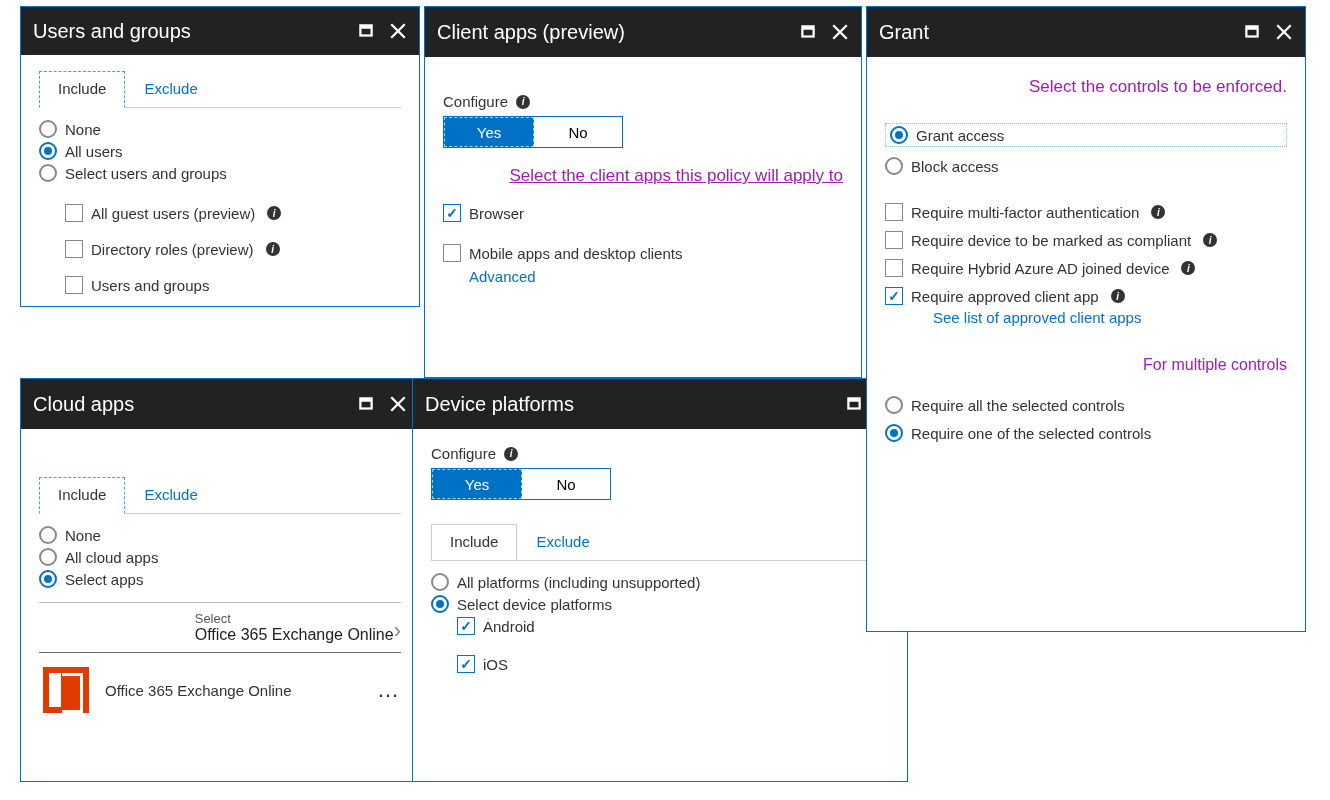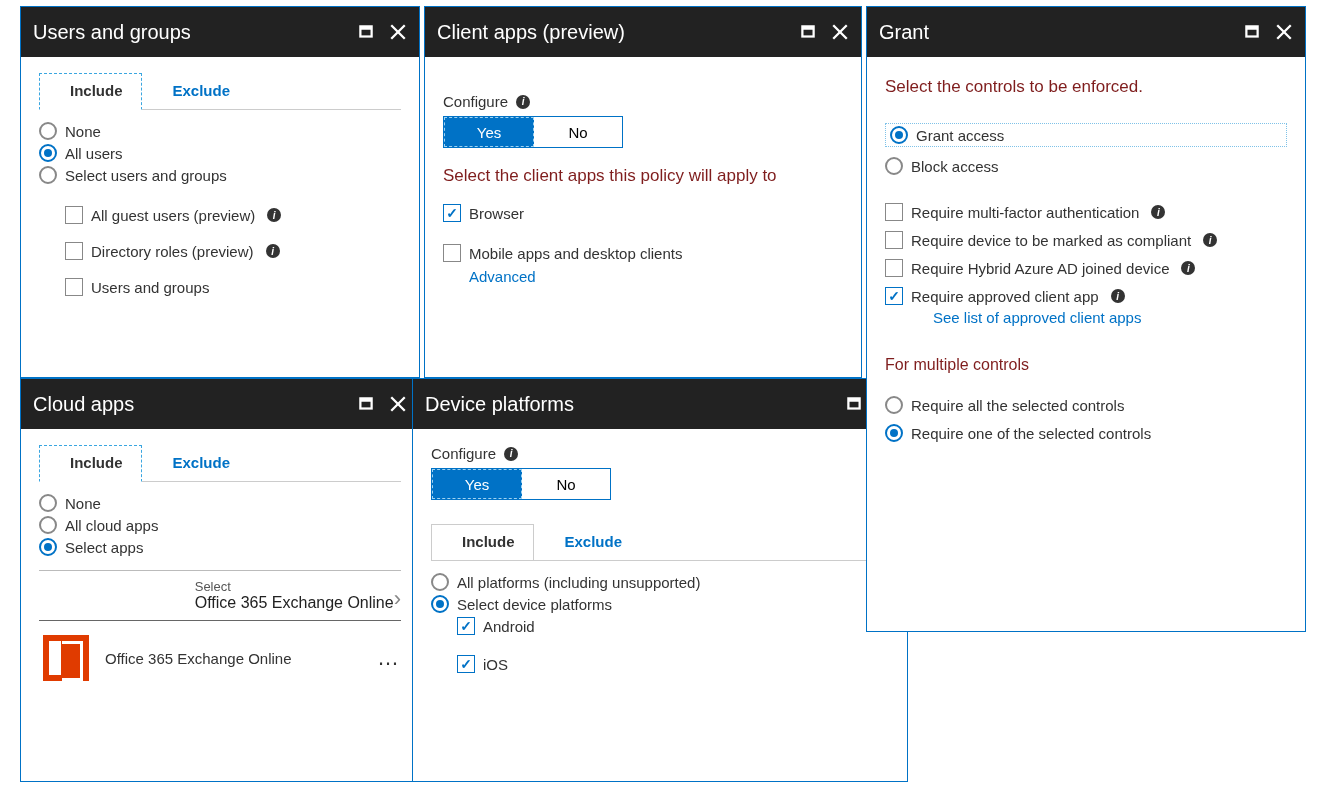--- a/index.html
+++ b/index.html
@@ -6,59 +6,59 @@
   body { margin:0; background:#fff; }
   .board { width:1330px; height:800px; position:relative; }
   .panel { position:absolute; border:1px solid #0072c6; background:#fff; display:flex; flex-direction:column; overflow:hidden; }
   .panel-header { background:#222; color:#fff; display:flex; align-items:center; justify-content:space-between; padding:0 12px; height:50px; }
   .panel-title { font-size:20px; font-weight:400; }
   .hdr-icons { display:flex; gap:14px; align-items:center; color:#fff; }
   .icon { display:inline-flex; align-items:center; justify-content:center; width:18px; height:18px; }
   .icon svg { width:100%; height:100%; }
   .body { padding:16px 18px; font-size:15px; color:#333; overflow:hidden; }
   .tabs { display:flex; border-bottom:1px solid #ccc; margin-bottom:12px; width:100%; }
-  .tab { padding:8px 18px 10px 30px; border:1px solid transparent; border-bottom:none; font-size:15px; color:#0072c6; cursor:pointer;font-weight:bold; }
+  .tab { padding:8px 18px 10px 18px; border:1px solid transparent; border-bottom:none; font-size:15px; color:#0072c6; cursor:pointer; }
   .tab.active { border:1px dashed #3aa6e0; border-bottom:1px solid #fff; color:#333; margin-bottom:-1px; background:#fff; }
   .tabs.dashed { }
   .radio-row, .check-row { display:flex; align-items:center; gap:8px; margin:4px 0; }
   .radio { width:18px; height:18px; border:2px solid #888; border-radius:50%; display:inline-flex; align-items:center; justify-content:center; flex-shrink:0; cursor:pointer;}
   .radio.checked::after { content:""; width:8px; height:8px; background:#0072c6; border-radius:50%; }
   .radio.checked { border-color:#0072c6; }
   .chk { width:18px; height:18px; border:1px solid #888; display:inline-flex; align-items:center; justify-content:center; flex-shrink:0; cursor:pointer;}
   .chk.checked { border-color:#0072c6; }
   .chk.checked::after { content:"✓"; color:#0072c6; font-weight:bold; font-size:14px; line-height:1; }
   .indent { margin-left:26px; }
   .indent2 { margin-left:48px; }
   .label { font-size:15px; color:#333; }
   .link { color:#0072c6; cursor:pointer; }
   .info { width:14px; height:14px; border-radius:50%; background:#333; color:#fff; font-size:10px; font-weight:bold; display:inline-flex; align-items:center; justify-content:center; margin-left:4px; cursor:help;}
   .info::after{content:"i"; font-style:italic;}
   .toggle { display:inline-flex; border:1px solid #0072c6; width:180px; height:32px; margin:6px 0 14px 0; }
   .toggle .opt{ flex:1; display:flex; align-items:center; justify-content:center; font-size:15px; cursor:pointer;}
   .toggle .opt.sel{ background:#0072c6; color:#fff; border:1px dashed #9fd3f2; }
   .toggle .opt.unsel{ color:#000000; background:#fff; }
-  .section-title{ font-size:16px; color:#7f1d1d; margin:4px 0 6px 0; }
+  .section-title{ font-size:16px; color:#a21caf; margin:4px 0 6px 0;text-align:right; }
   .select-block{ border-top:1px solid #bbb; border-bottom:1px solid #666; padding:8px 0; display:flex; justify-content:flex-end; align-items:flex-end; cursor:pointer;}
   .select-small{ font-size:13px; color:#555;}
   .select-value{ font-size:16px; color:#222;}
   .chevron{ font-size:22px; color:#888;}
   .app-row{ display:flex; align-items:center; gap:16px; padding:14px 0 4px 4px;}
   .app-logo{ width:46px; height:46px; background:#e03b00; display:flex; align-items:center; justify-content:center; color:#fff; font-weight:bold; position:relative;}
   .app-logo::before{content:""; position:absolute; left:6px; top:6px; bottom:6px; width:12px; background:#fff;}
   .app-logo::after{content:""; position:absolute; right:6px; top:6px; width:18px; height:34px; border:3px solid #fff; border-left:none;}
   .ellipsis{ font-size:22px; color:#333; letter-spacing:2px; cursor:pointer;}
   .grant-focus{ border:1px dotted #7fc2e8; padding:2px 4px; }
   .spaced .check-row, .spaced .radio-row { margin:10px 0; }
 </style>
 </head>
 <body>
 
 <div class="board">
 
-  <div class="panel" style="left:20px; top:6px; width:400px; height:372px;">
+  <div class="panel" style="left:20px; top:6px; width:400px; height:301px;">
     <div class="panel-header">
       <span class="panel-title">Users and groups</span>
       <span class="hdr-icons">
         <span class="icon">
             <svg viewBox="0 0 16 16">
               <rect x="3" y="3" width="10" height="9" fill="none" stroke="#fff" stroke-width="2"></rect>
               <rect x="3" y="3" width="10" height="3" fill="#fff"></rect>
             </svg>
           </span>
         <span class="icon">
@@ -99,21 +99,21 @@
           <span class="info"></span>
         </div>
       <div style="height:10px"></div>
       <div class="check-row indent">
           <span class="chk"></span>
           <span class="label">Users and groups</span>
         </div>
     </div>
   </div>
 
-  <div class="panel" style="left:20px; top:378px; width:400px; height:404px;">
+  <div class="panel" style="left:20px; top:378px; width:400px; height:404px;gap:32px;">
     <div class="panel-header">
       <span class="panel-title">Cloud apps</span>
       <span class="hdr-icons">
         <span class="icon">
             <svg viewBox="0 0 16 16">
               <rect x="3" y="3" width="10" height="9" fill="none" stroke="#fff" stroke-width="2"></rect>
               <rect x="3" y="3" width="10" height="3" fill="#fff"></rect>
             </svg>
           </span>
         <span class="icon">
@@ -177,21 +177,21 @@
     </div>
     <div class="body">
       <div style="display:flex;align-items:center;gap:4px;">
         <span class="label">Configure</span>
         <span class="info"></span>
       </div>
       <div class="toggle">
         <div class="opt sel">Yes</div>
         <div class="opt unsel">No</div>
       </div>
-      <div class="section-title" style="font-size:17px; margin-bottom:18px;">Select the client apps this policy will apply to</div>
+      <div class="section-title" style="font-size:17px; margin-bottom:18px;text-decoration:underline;">Select the client apps this policy will apply to</div>
       <div class="check-row">
           <span class="chk checked"></span>
           <span class="label">Browser</span>
         </div>
       <div style="height:14px"></div>
       <div class="check-row">
           <span class="chk"></span>
           <span class="label">Mobile apps and desktop clients</span>
         </div>
       <div class="indent link" style="margin-top:6px;">Advanced</div>

